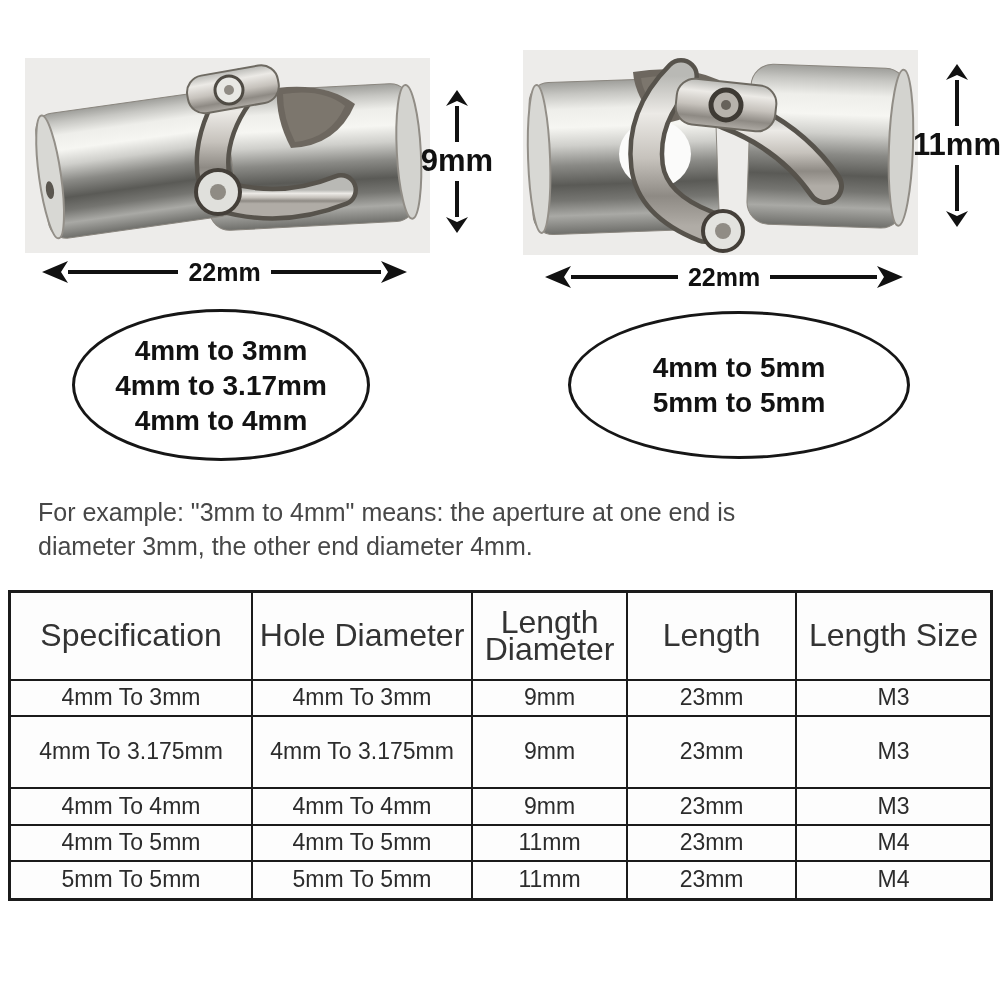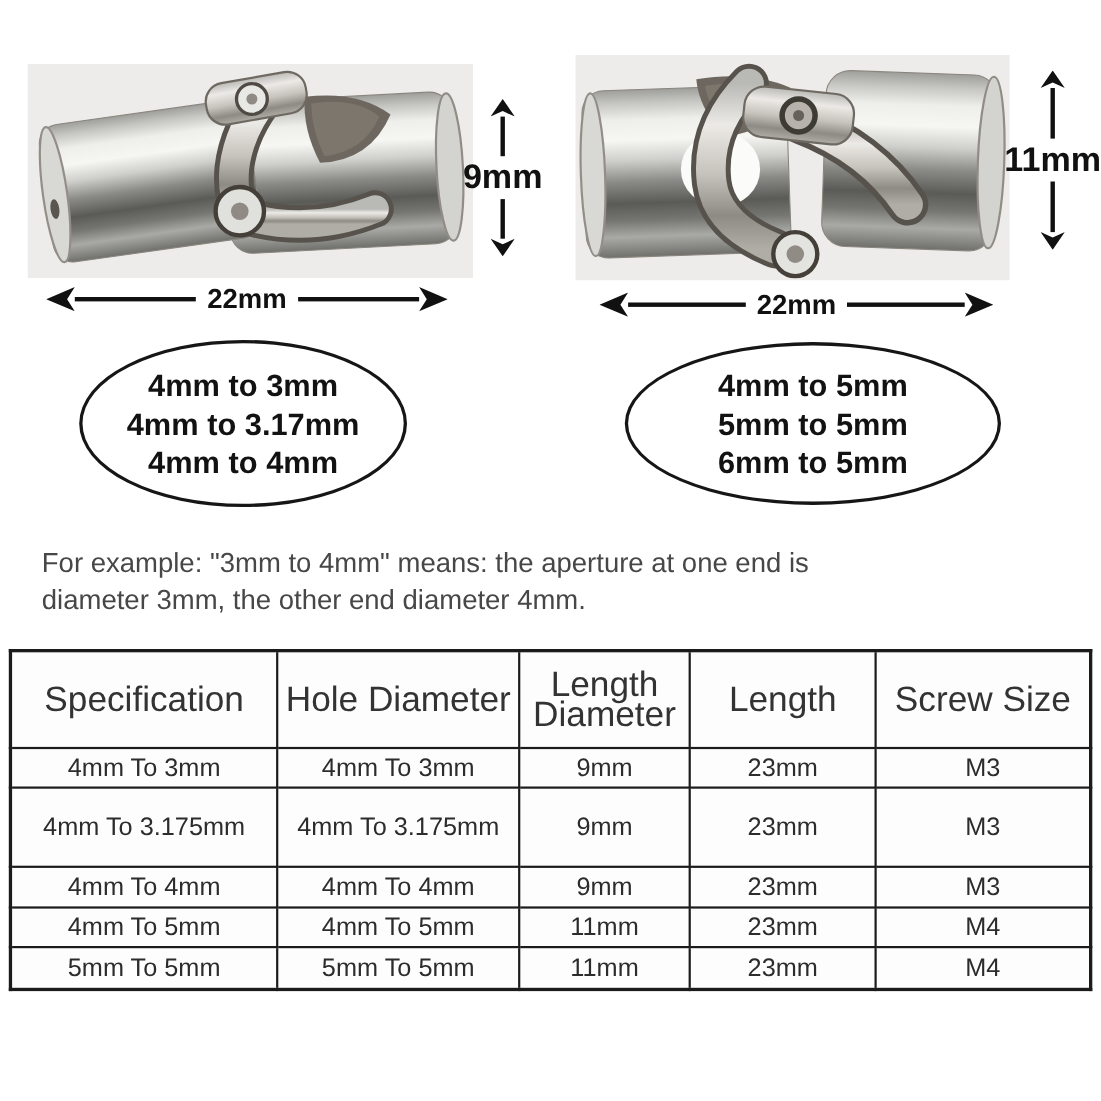--- a/index.html
+++ b/index.html
@@ -204,21 +204,20 @@
 
   <div class="oval" style="left:72px;top:309px;width:292px;height:146px;">
     <div class="variant">4mm to 3mm</div>
     <div class="variant">4mm to 3.17mm</div>
     <div class="variant">4mm to 4mm</div>
   </div>
 
   <div class="oval" style="left:568px;top:311px;width:336px;height:142px;">
     <div class="variant">4mm to 5mm</div>
     <div class="variant">5mm to 5mm</div>
-    <div class="variant">6mm to 5mm</div>
   </div>
 
   <div class="note">
     <div>For example: "3mm to 4mm" means: the aperture at one end is</div>
     <div>diameter 3mm, the other end diameter 4mm.</div>
   </div>
 
   <table class="spec">
     <colgroup>
       <col style="width:24.7%">
@@ -226,21 +225,21 @@
         <col style="width:15.8%">
       <col style="width:17.2%">
         <col style="width:19.9%">
     </colgroup>
     <thead>
       <tr style="height:88px">
         <th>Specification</th>
         <th>Hole Diameter</th>
         <th>Length Diameter</th>
         <th>Length</th>
-        <th>Screw Size</th>
+        <th>Length Size</th>
       </tr>
     </thead>
     <tbody>
       <tr style="height:36px">
         <td>4mm To 3mm</td>
         <td>4mm To 3mm</td>
         <td>9mm</td>
         <td>23mm</td>
         <td>M3</td>
       </tr>

